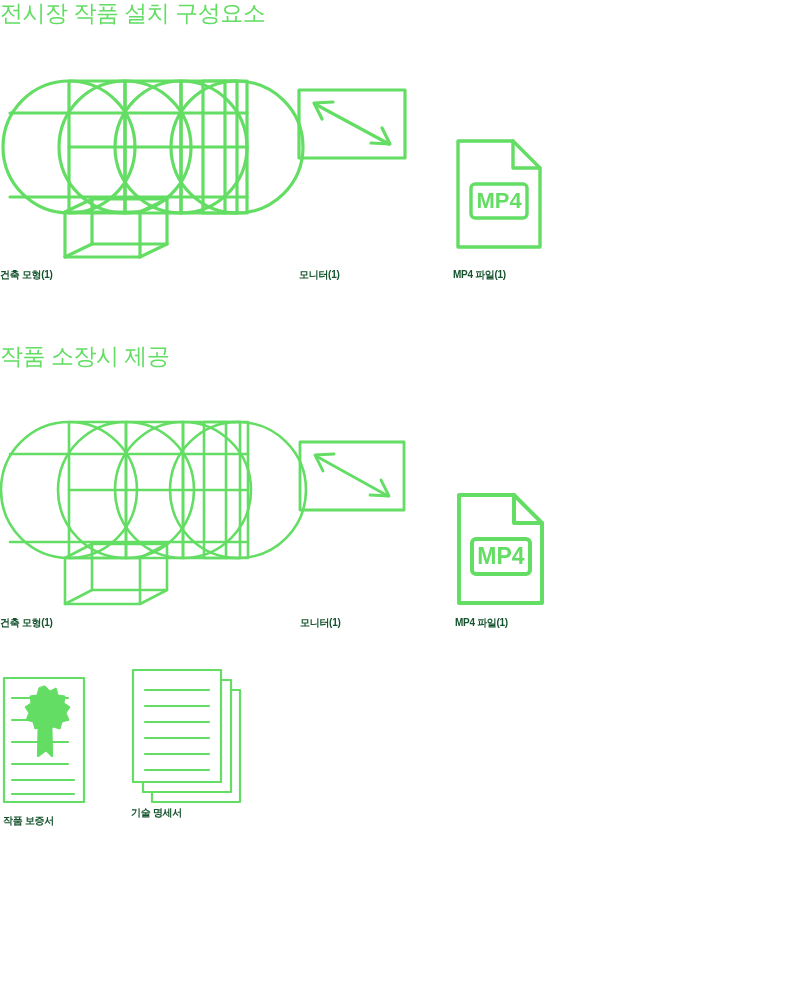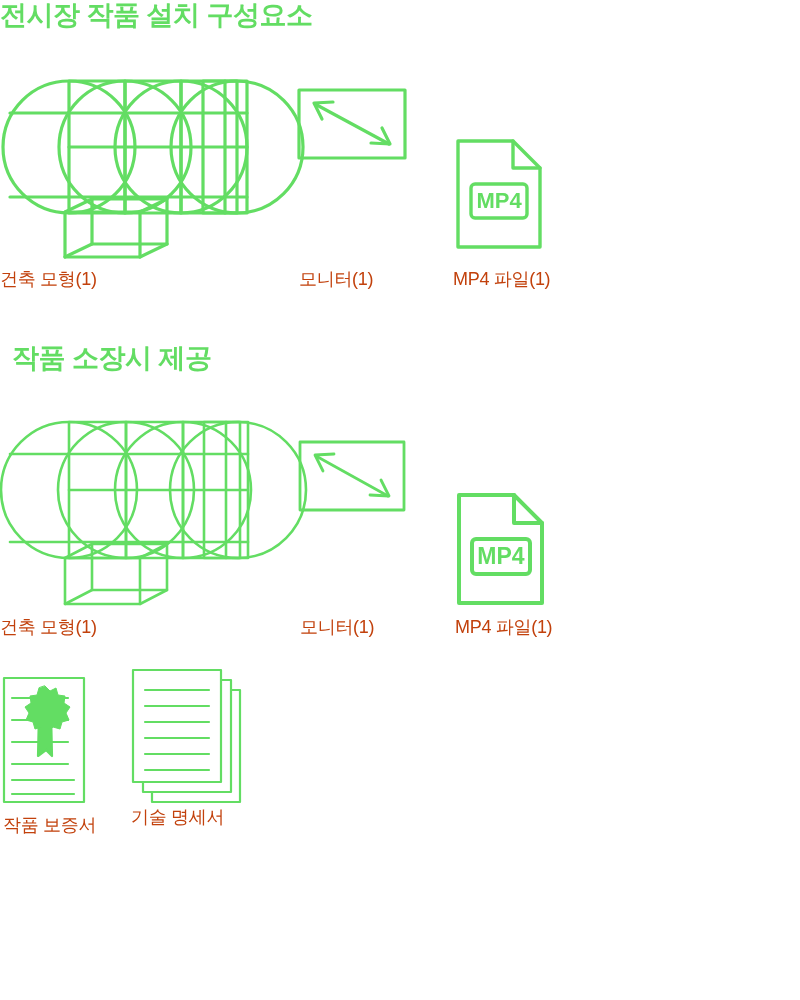--- a/index.html
+++ b/index.html
@@ -12,34 +12,34 @@
     height: 1000px;
     position: relative;
     overflow: hidden;
     font-family: "Liberation Sans", "DejaVu Sans", sans-serif;
     -webkit-font-smoothing: none;
   }
 
   .section-title {
     position: absolute;
     color: #63dd63;
-    font-weight: bold;
-    font-size: 27px;
+    font-weight: normal;
+    font-size: 23px;
     letter-spacing: -0.5px;
     line-height: 1;
     white-space: nowrap;
   }
   #title-exhibition { left: 0px; top: 2px; }
-  #title-acquisition { left: 0px; top: 345px; margin-left: 12px; }
+  #title-acquisition { left: 0px; top: 345px; }
 
   .icon-label {
     position: absolute;
-    color: #c2410c;
-    font-weight: normal;
-    font-size: 18px;
+    color: #14532d;
+    font-weight: bold;
+    font-size: 10px;
     letter-spacing: -0.3px;
     line-height: 1;
     white-space: nowrap;
   }
 
   .icon-box {
     position: absolute;
     text-align: center;
   }
   .icon-box svg {

